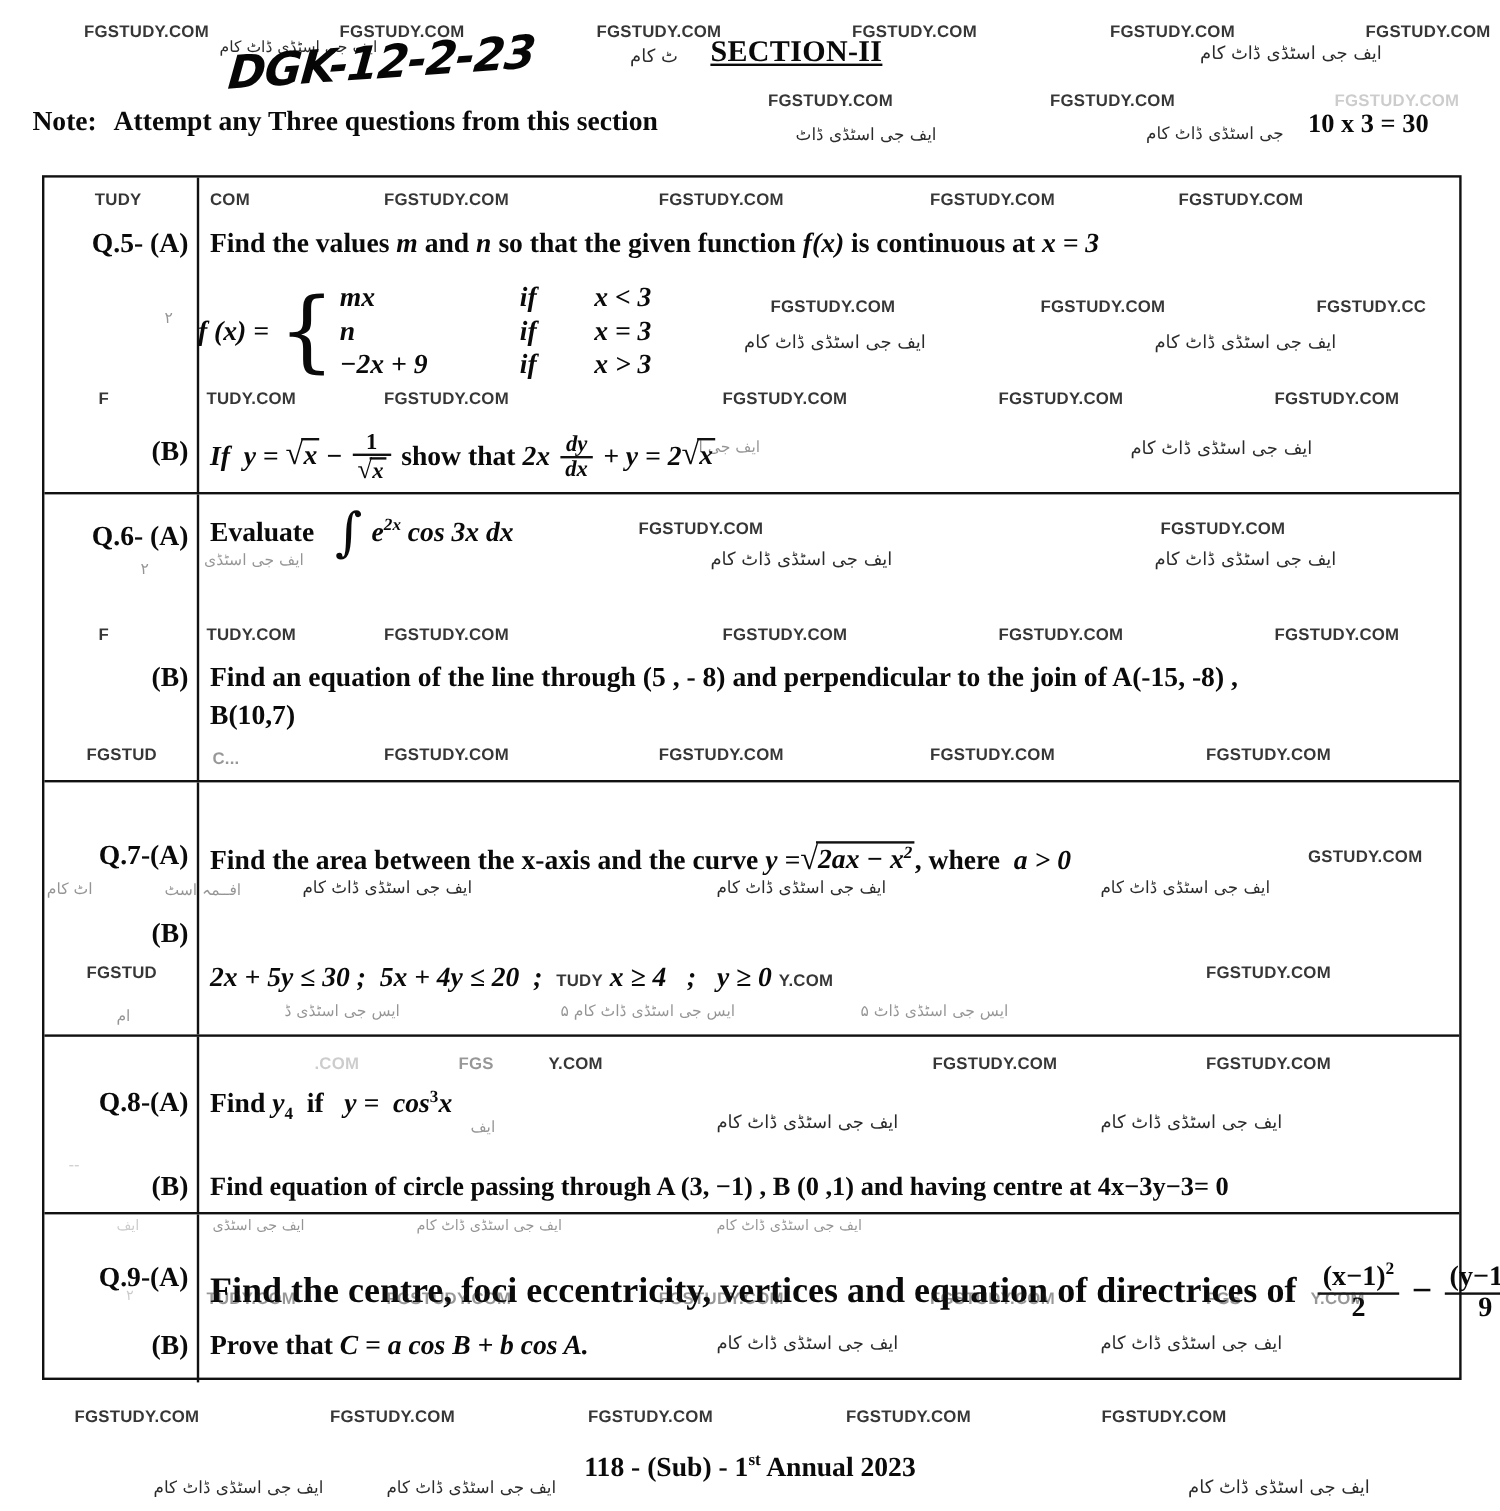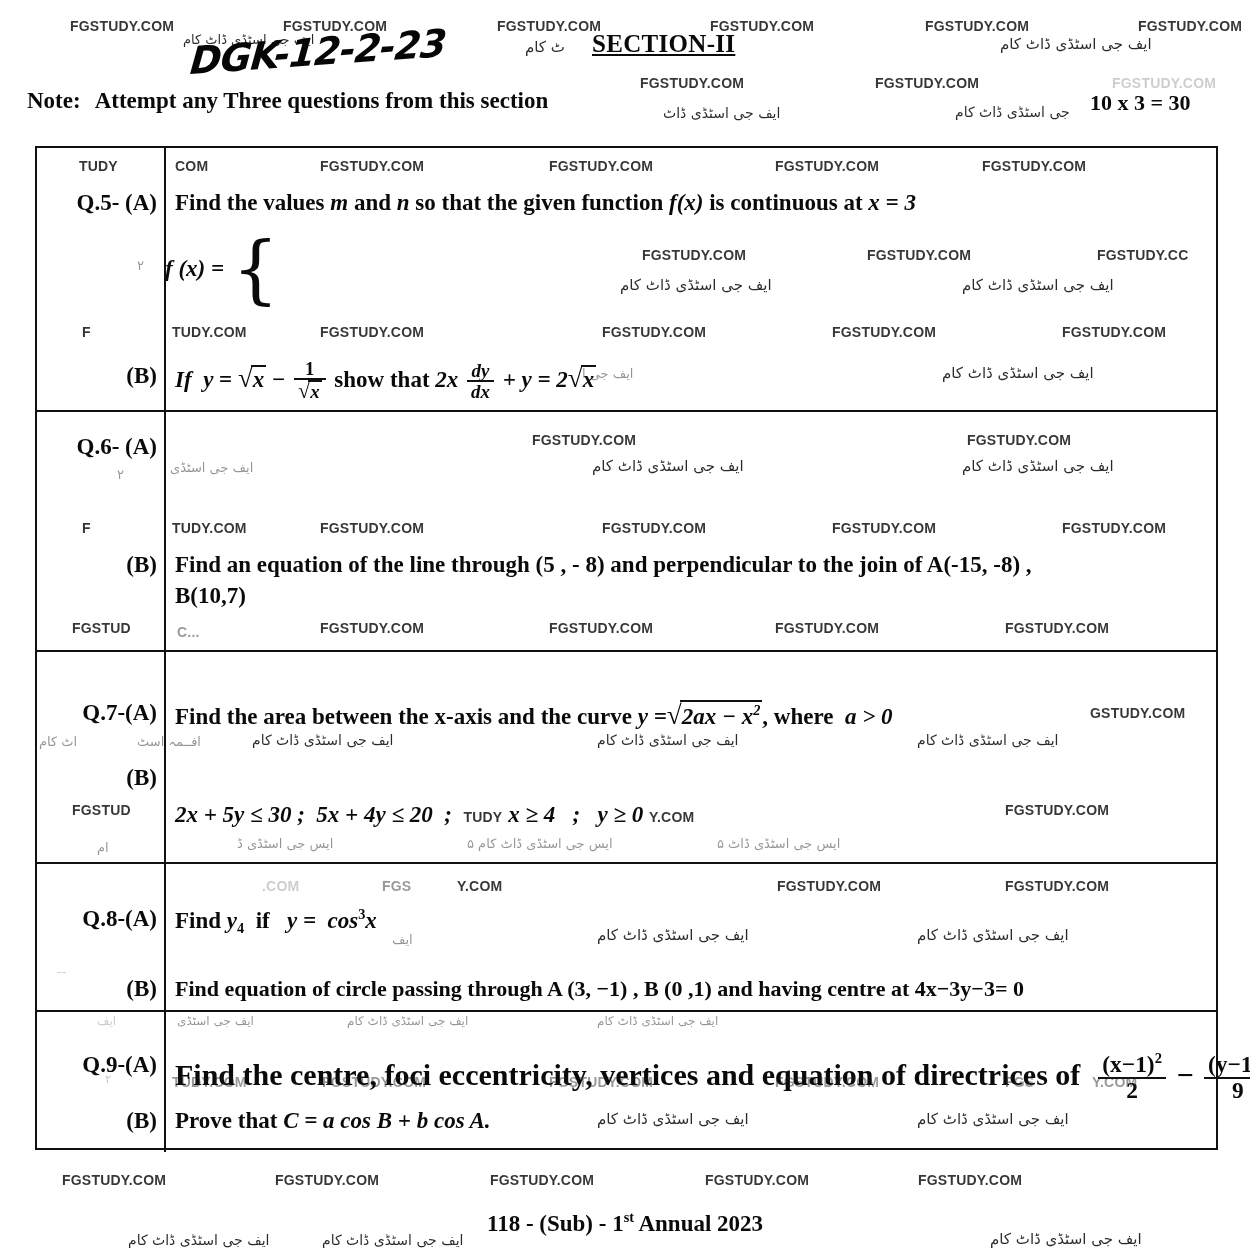--- a/index.html
+++ b/index.html
@@ -251,20 +251,39 @@
     <span class="wm" style="position:absolute;left:945px;top:10px;">FGSTUDY.COM</span>
 
     <div class="qnum" style="left:2px;top:42px;">Q.5- (A)</div>
     <div class="qbody" style="top:42px;">
       Find  the values  <span class="mathvar">m</span>  and  <span class="mathvar">n</span>  so that the given function <span class="mathvar">f(x)</span> is continuous  at  <span class="mathvar">x = 3</span>
     </div>
 
     <div id="piecewise" style="left:128px;top:86px;">
       <span class="fxlabel">f (x) =</span>
       <span id="brace">{</span>
+      <table>
+        <tbody>
+            <tr>
+          <td class="c1">mx</td>
+          <td class="c2">if</td>
+          <td class="c3">x &lt; 3</td>
+        </tr>
+        <tr>
+          <td class="c1">n</td>
+          <td class="c2">if</td>
+          <td class="c3">x = 3</td>
+        </tr>
+        <tr>
+          <td class="c1">−2x + 9</td>
+          <td class="c2">if</td>
+          <td class="c3">x &gt; 3</td>
+        </tr>
+      </tbody>
+        </table>
     </div>
 
     <span class="wm-urdu wm-faint" style="position:absolute;left:100px;top:110px;font-size:13px;">۲</span>
     <span class="wm" style="position:absolute;left:605px;top:99px;">FGSTUDY.COM</span>
     <span class="wm" style="position:absolute;left:830px;top:99px;">FGSTUDY.COM</span>
     <span class="wm" style="position:absolute;left:1060px;top:99px;">FGSTUDY.CC</span>
     <span class="wm-urdu" style="position:absolute;left:583px;top:128px;font-size:15px;">ایف جی اسٹڈی ڈاٹ کام</span>
     <span class="wm-urdu" style="position:absolute;left:925px;top:128px;font-size:15px;">ایف جی اسٹڈی ڈاٹ کام</span>
 
     <span class="wm" style="position:absolute;left:45px;top:176px;">F</span>
@@ -293,20 +312,26 @@
     </div>
 
     <span class="wm-urdu wm-faint" style="position:absolute;left:545px;top:218px;font-size:13px;">ایف جی ا</span>
     <span class="wm-urdu" style="position:absolute;left:905px;top:216px;font-size:15px;">ایف جی اسٹڈی ڈاٹ کام</span>
   </div>
 
   <div class="qrow" style="height:240px;">
     <div class="qcol-divider"></div>
 
     <div class="qnum" style="left:2px;top:22px;">Q.6- (A)</div>
+    <div class="qbody" style="top:18px;">
+      <span>Evaluate</span>&nbsp;&nbsp;
+      <span class="intsym">∫</span>
+      <span class="mathvar">e</span><span class="sup">2x</span>
+      <span class="mathvar">cos 3x  dx</span>
+    </div>
 
     <span class="wm" style="position:absolute;left:495px;top:20px;">FGSTUDY.COM</span>
     <span class="wm" style="position:absolute;left:930px;top:20px;">FGSTUDY.COM</span>
     <span class="wm-urdu wm-faint" style="position:absolute;left:133px;top:48px;font-size:13px;">ایف جی اسٹڈی</span>
     <span class="wm-urdu" style="position:absolute;left:555px;top:45px;font-size:15px;">ایف جی اسٹڈی ڈاٹ کام</span>
     <span class="wm-urdu" style="position:absolute;left:925px;top:45px;font-size:15px;">ایف جی اسٹڈی ڈاٹ کام</span>
     <span class="wm-urdu wm-faint" style="position:absolute;left:80px;top:55px;font-size:13px;">۲</span>
 
     <span class="wm" style="position:absolute;left:45px;top:108px;">F</span>
     <span class="wm" style="position:absolute;left:135px;top:108px;">TUDY.COM</span>

